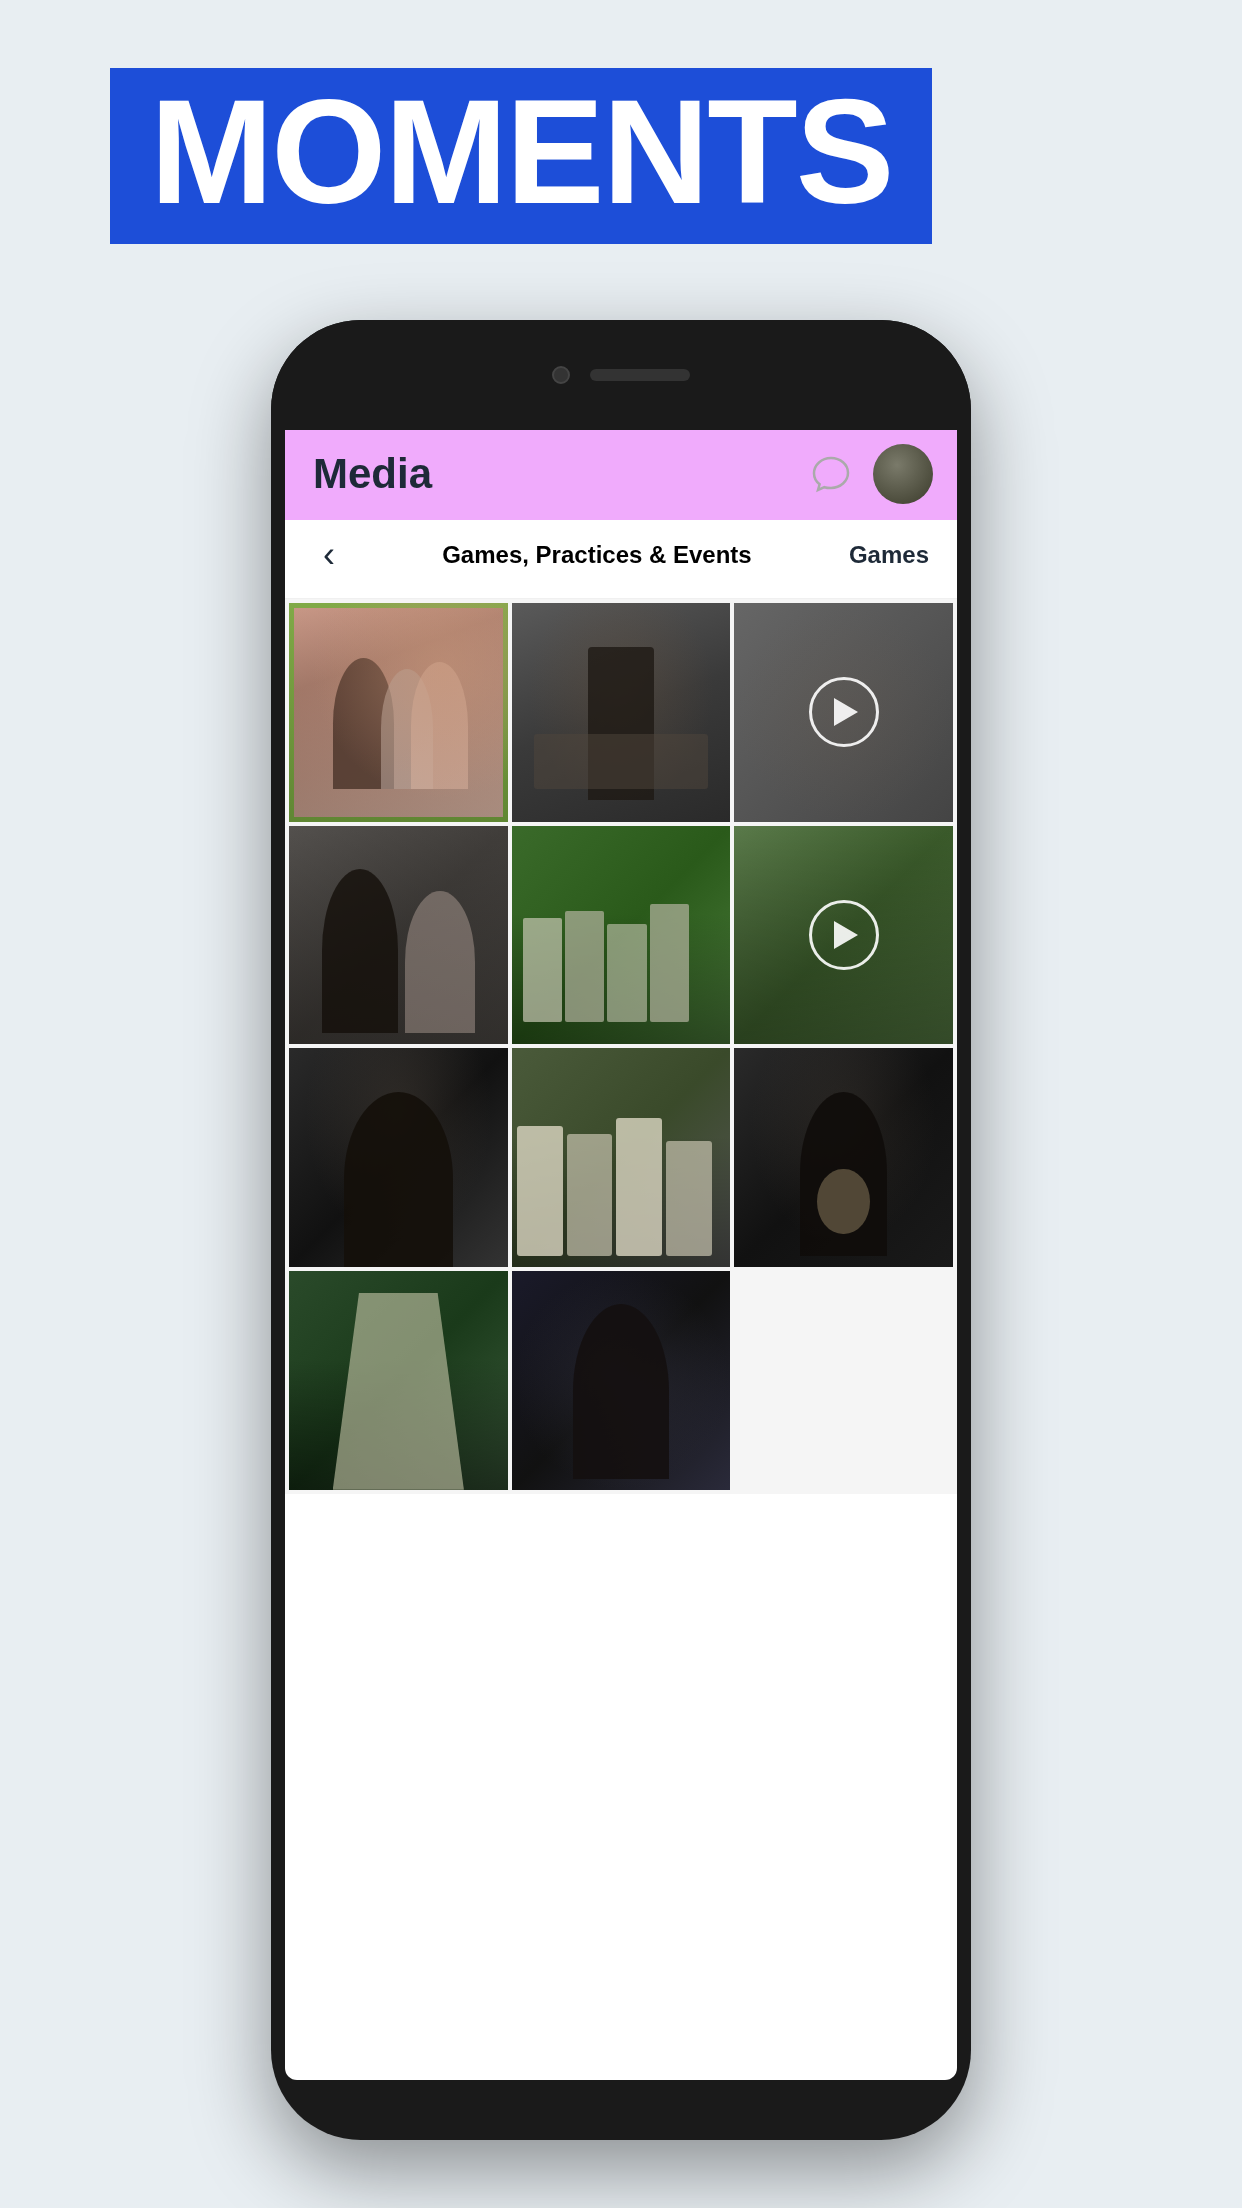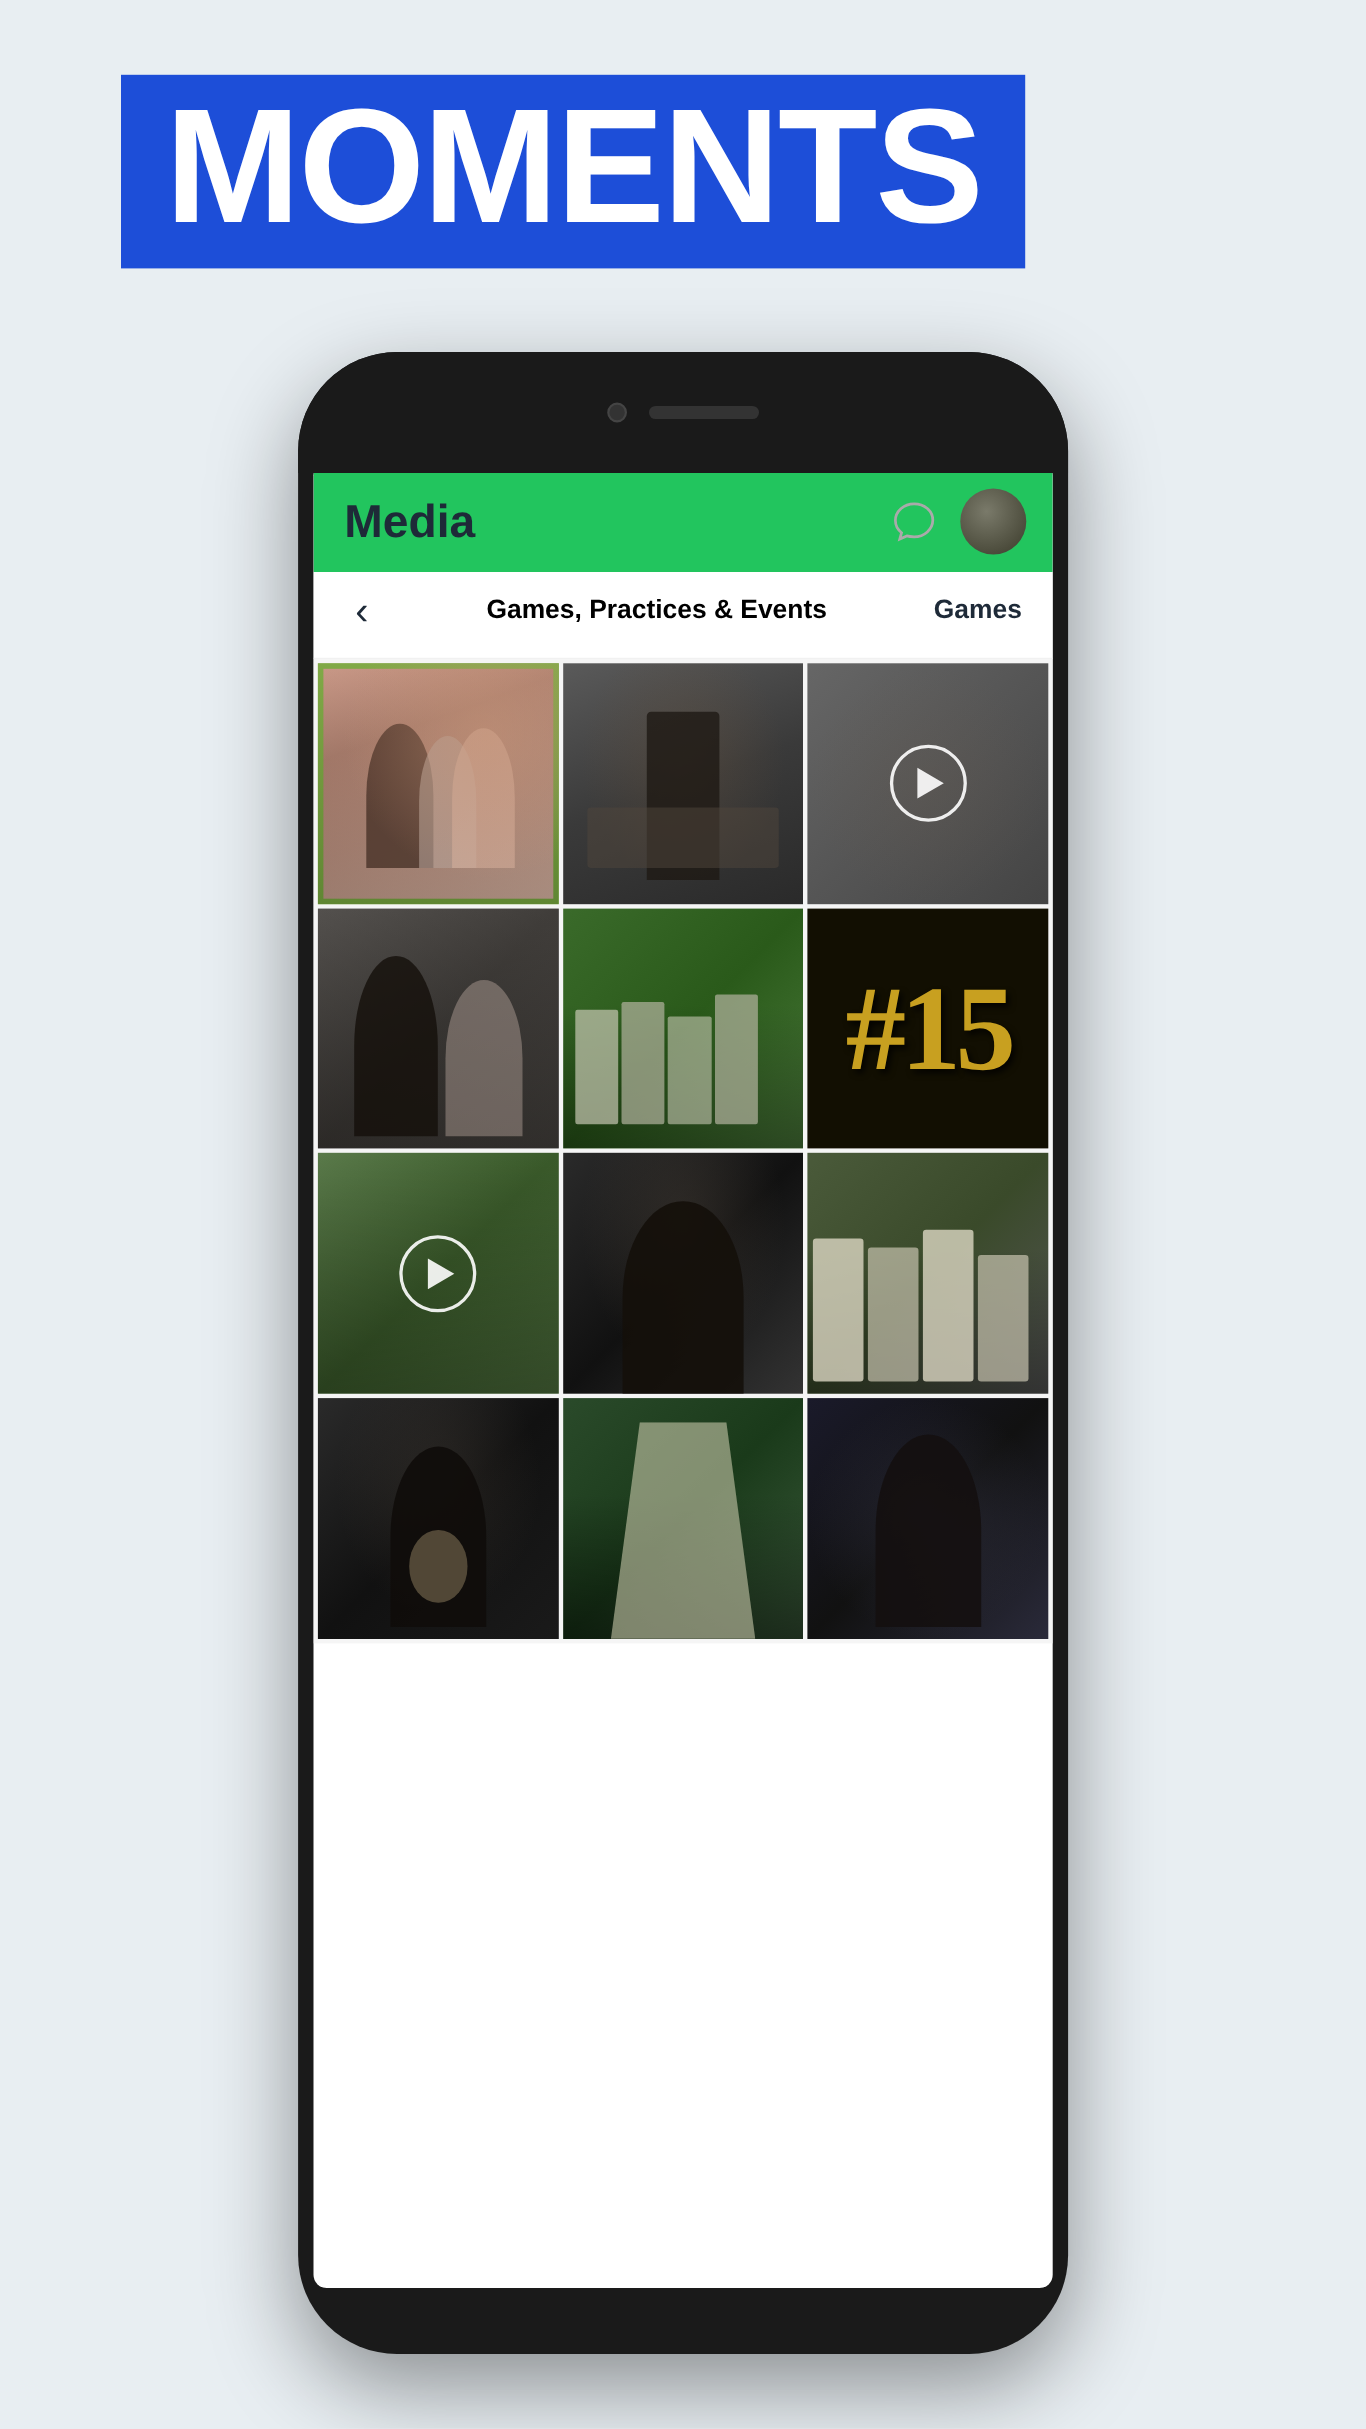--- a/index.html
+++ b/index.html
@@ -103,21 +103,21 @@
       border-radius: 12px;
       overflow: hidden;
     }
 
     
     .app-header {
       display: flex;
       align-items: center;
       justify-content: space-between;
       padding: 24px 24px 16px 28px;
-      background: #22c55e;
+      background: #f0abfc;
     }
 
     .app-title {
       font-size: 42px;
       font-weight: 800;
       color: #1e2a38;
     }
 
     .header-icons {
       display: flex;
@@ -314,25 +314,20 @@
       <div class="media-item" style="background: linear-gradient(135deg, #3a6a2a, #2a5a1a, #4a7a3a);">
         <div style="position:absolute; inset:0; background: linear-gradient(to top, rgba(0,0,0,0.4), transparent 60%);"></div>
         <div style="position:absolute; bottom:10%; left:5%; right:5%; height:60%; display:flex; gap:3px; align-items:flex-end;">
           <div style="width:20%; height:80%; background:rgba(200,200,180,0.7); border-radius:2px;"></div>
           <div style="width:20%; height:85%; background:rgba(180,180,160,0.7); border-radius:2px;"></div>
           <div style="width:20%; height:75%; background:rgba(200,200,180,0.6); border-radius:2px;"></div>
           <div style="width:20%; height:90%; background:rgba(180,180,160,0.7); border-radius:2px;"></div>
         </div>
       </div>
 
-      <div class="media-item photo-6" style="background: #120f02;">
-        <div style="position:absolute; inset:0; display:flex; align-items:center; justify-content:center;">
-          <span style="font-size:110px; font-weight:900; color:#c8a020; font-family:Georgia,serif; text-shadow: 3px 3px 6px rgba(0,0,0,0.8); letter-spacing:-5px;">#15</span>
-        </div>
-      </div>
 
       <div class="media-item" style="background: linear-gradient(135deg, #5a7a4a, #3a5a2a, #4a6a3a);">
         <div style="position:absolute; inset:0; background: linear-gradient(to top, rgba(0,0,0,0.3), transparent);"></div>
         <div class="play-overlay">
           <div class="play-triangle"></div>
         </div>
       </div>
 
       <div class="media-item" style="background: linear-gradient(135deg, #2a2a2a, #111, #333);">
         <div style="position:absolute; inset:0; background: radial-gradient(ellipse at 50% 30%, rgba(80,70,60,0.4), transparent 60%);"></div>

